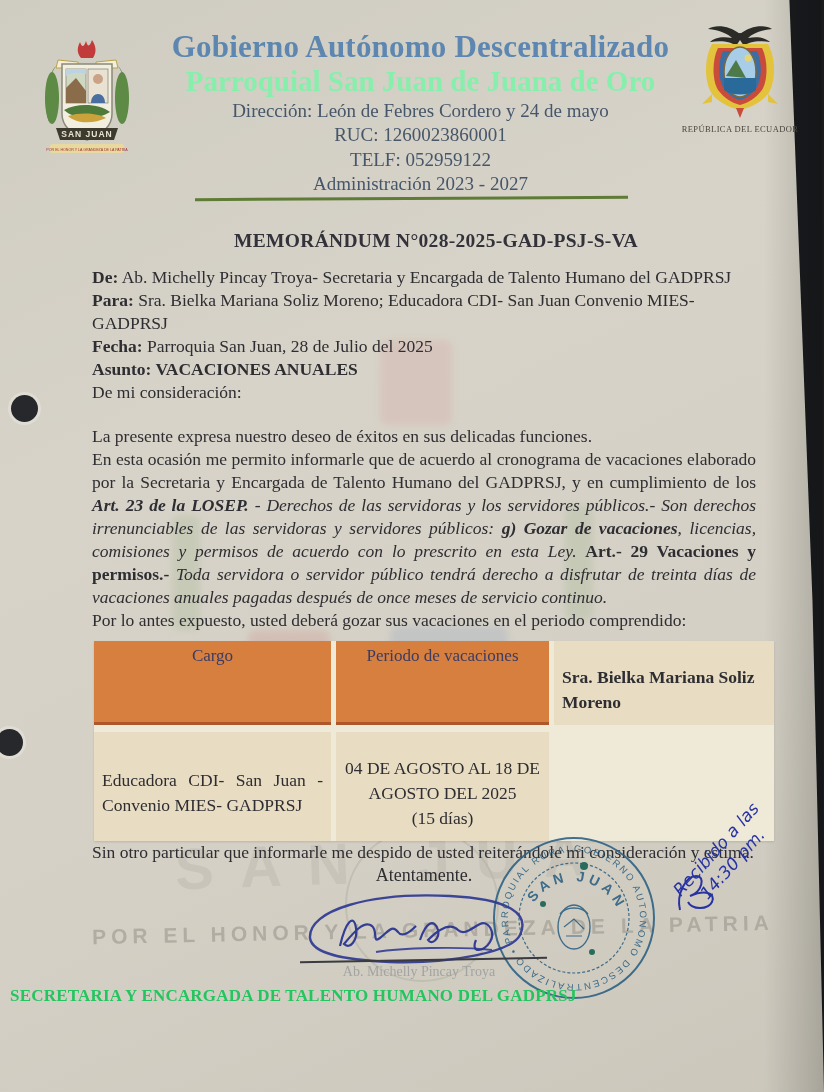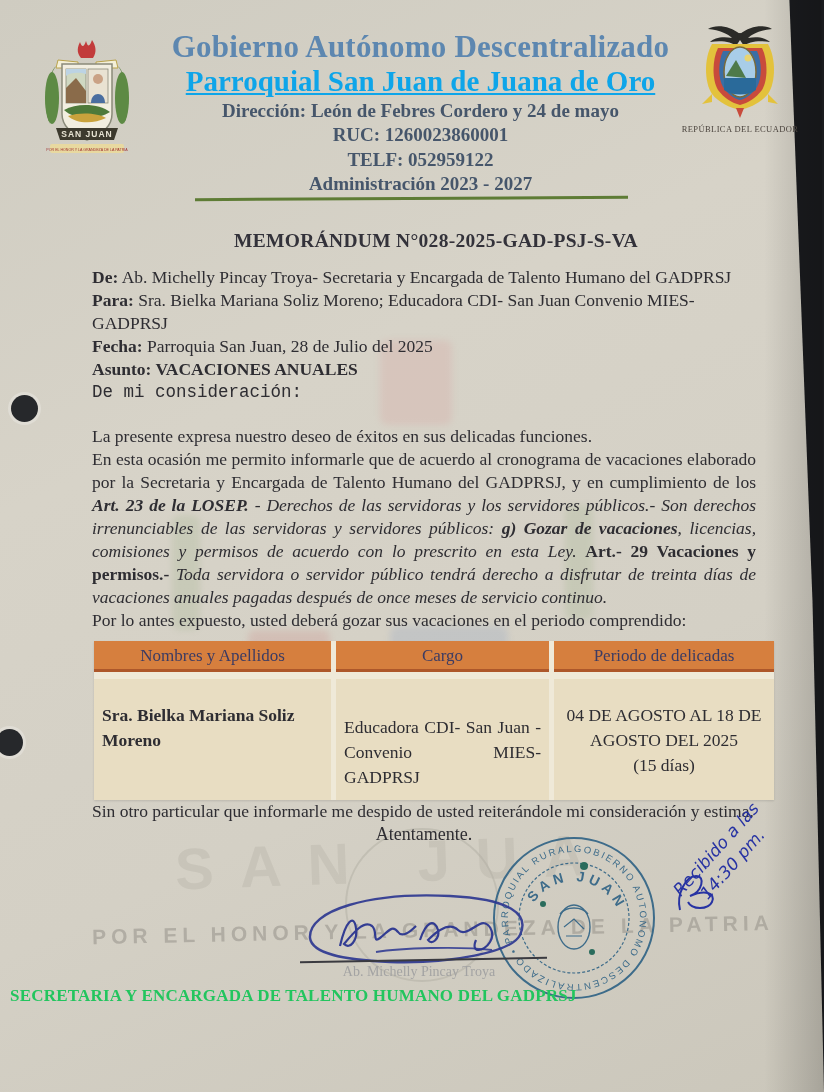--- a/index.html
+++ b/index.html
@@ -12,37 +12,37 @@
   #paper-shade-right{position:absolute;top:0;right:0;width:60px;height:100%;
     background:linear-gradient(to right,rgba(0,0,0,0) 0%,rgba(0,0,0,.18) 100%);
     clip-path:polygon(0 0,95.8% 0,98.6% 55%,100% 100%,0 100%);pointer-events:none;}
   .hole{position:absolute;border-radius:50%;background:#26282b;box-shadow:0 0 0 3px rgba(255,255,255,.25);}
   #hole-top{left:11px;top:395px;width:27px;height:27px;}
   #hole-bottom{left:-4px;top:729px;width:27px;height:27px;}
 
   
   #header-center{position:absolute;left:148px;top:30px;width:545px;text-align:center;}
   .org1{font-size:31px;font-weight:bold;color:#5d87b0;line-height:1.12;letter-spacing:.2px;}
-  .org2{font-size:29px;font-weight:bold;color:#0ea5e9;line-height:1.15;text-decoration:underline;}
-  .hdr-sub{font-size:19px;font-weight:bold;color:#46566b;line-height:1.18;margin-top:2px;}
+  .org2{font-size:29px;font-weight:bold;color:#86efac;line-height:1.15;}
+  .hdr-sub{font-size:19px;font-weight:normal;color:#46566b;line-height:1.18;margin-top:2px;}
   #admin-underline{position:absolute;left:195px;top:197px;width:433px;height:3px;background:#5e7c35;transform:rotate(-.3deg);}
   #left-crest{position:absolute;left:28px;top:36px;width:118px;height:138px;}
   #right-emblem{position:absolute;left:678px;top:20px;width:124px;height:100px;}
   #right-caption{position:absolute;left:664px;top:124px;width:152px;text-align:center;
     font-size:8.5px;color:#4c453f;letter-spacing:.4px;}
 
   
   #memo-title{position:absolute;left:0;top:230px;width:790px;text-align:center;
     font-size:19.5px;font-weight:bold;color:#33323a;letter-spacing:.3px;padding-left:41px;}
   #doc-flow{position:absolute;left:92px;top:266px;width:664px;color:#2e2d32;
     font-size:17.5px;line-height:23px;}
   #doc-flow p{margin:0;}
   .fields p{text-align:left;}
   .fields .lbl{font-weight:bold;}
-  .salutation{margin-top:0;font-family:Liberation Mono, monospace;}
+  .salutation{margin-top:0;}
   .bodytext{margin-top:21px;}
   .bodytext p{text-align:justify;}
   .closing p{text-align:justify;margin-top:12px;}
   .signoff{text-align:center;margin-top:9px;font-size:18px;}
 
   
   #vac-table{display:grid;grid-template-columns:237px 213px 1fr;column-gap:5px;row-gap:7px;
     background:#efe9d8;margin-top:9px;margin-left:2px;width:680px;box-shadow:0 1px 2px rgba(0,0,0,.12);}
   .th{background:#d67f3e;border-bottom:3px solid #ad572a;color:#3b3b63;font-size:17px;
     text-align:center;padding:3px 2px 2px 2px;font-weight:normal;}
@@ -159,23 +159,22 @@
         <p><span class="lbl">Asunto:</span><span style="font-weight: bold;"> VACACIONES ANUALES</span></p>
       </div>
     <p class="salutation">De mi consideración:</p>
     <div class="bodytext">
         <p><span>La presente expresa nuestro deseo de éxitos en sus delicadas funciones.</span></p>
         <p><span>En esta ocasión me permito informarle que de acuerdo al cronograma de vacaciones elaborado por la Secretaria y Encargada de Talento Humano del GADPRSJ, y  en cumplimiento de los </span><span style="font-weight: bold; font-style: italic;">Art. 23 de la LOSEP. </span><span style="font-style: italic;">- Derechos de las servidoras y los servidores públicos.- Son derechos irrenunciables de las servidoras y servidores públicos: </span><span style="font-weight: bold; font-style: italic;">g) Gozar de vacaciones</span><span style="font-style: italic;">, licencias, comisiones y permisos de acuerdo con lo prescrito en esta Ley. </span><span style="font-weight: bold;">Art.- 29 Vacaciones y permisos.- </span><span style="font-style: italic;">Toda servidora o servidor público tendrá derecho a disfrutar de treinta días de vacaciones anuales pagadas después de once meses de servicio continuo.</span></p>
         <p><span>Por lo antes expuesto, usted deberá gozar sus vacaciones en el periodo comprendido:</span></p>
       </div>
 
     <div id="vac-table">
-      <div class="th">Nombres y Apellidos</div>
       <div class="th">Cargo</div>
-      <div class="th">Periodo de delicadas</div>
+      <div class="th">Periodo de vacaciones</div>
       <div class="td name">Sra. Bielka Mariana Soliz Moreno</div>
       <div class="td cargo">Educadora CDI- San Juan -Convenio MIES- GADPRSJ</div>
       <div class="td period">
         <span>04 DE AGOSTO AL 18 DE AGOSTO DEL 2025</span>
         <span class="sub">(15 días)</span>
       </div>
     </div>
 
     <div class="closing">
       <p>Sin otro particular que informarle me despido de usted reiterándole mi consideración y estima.</p>

